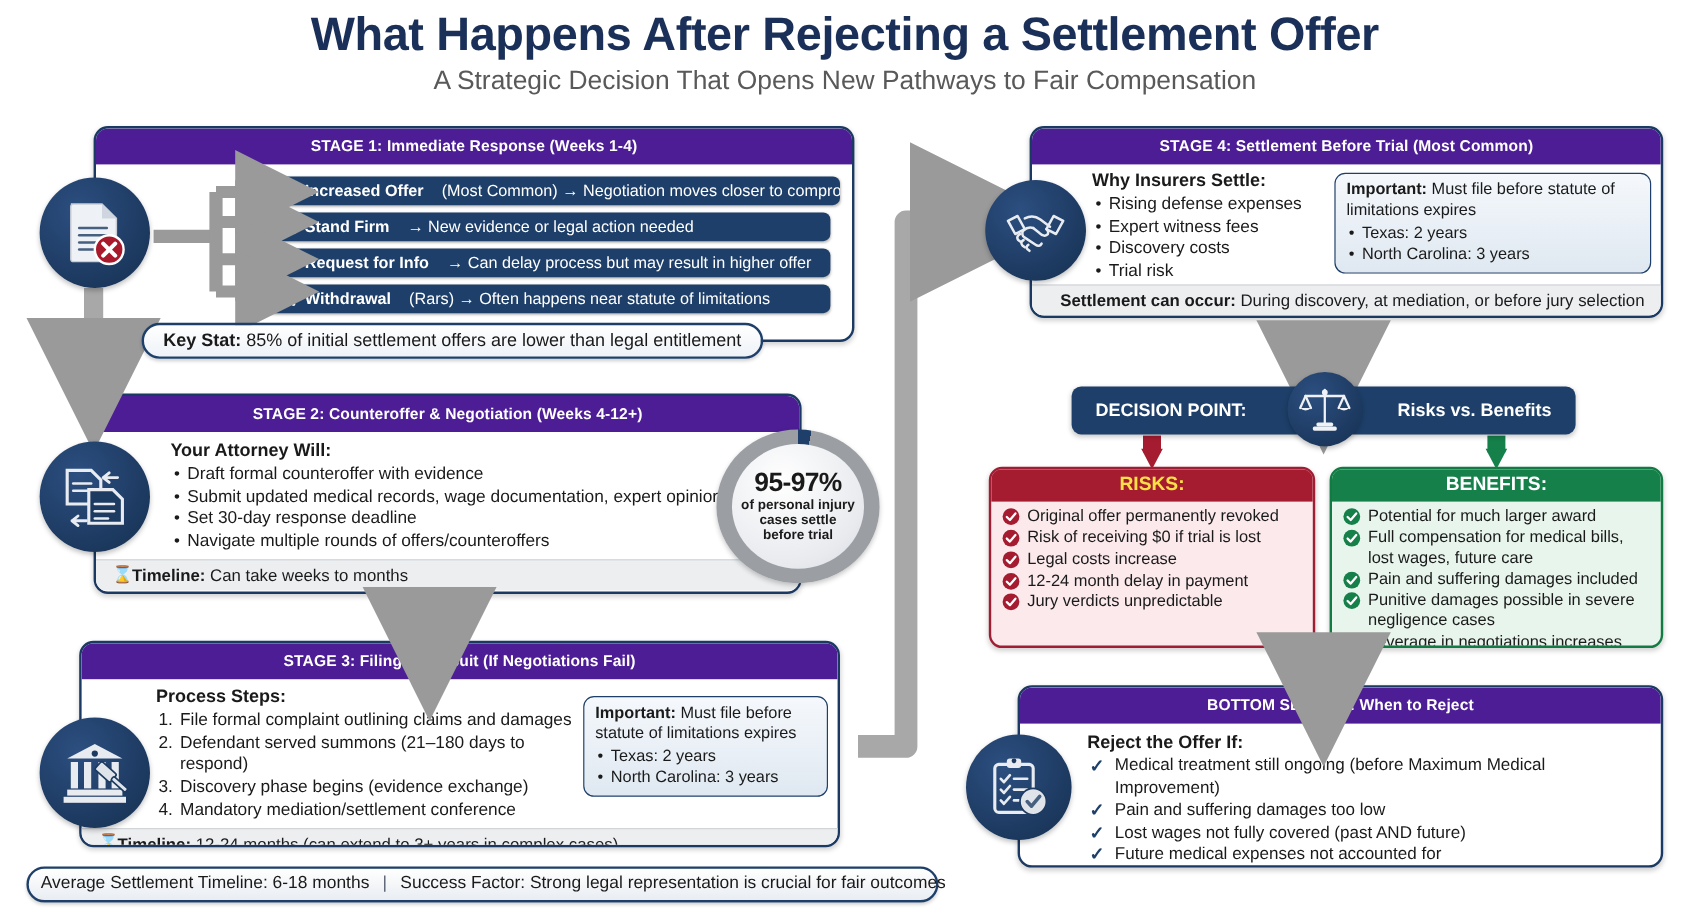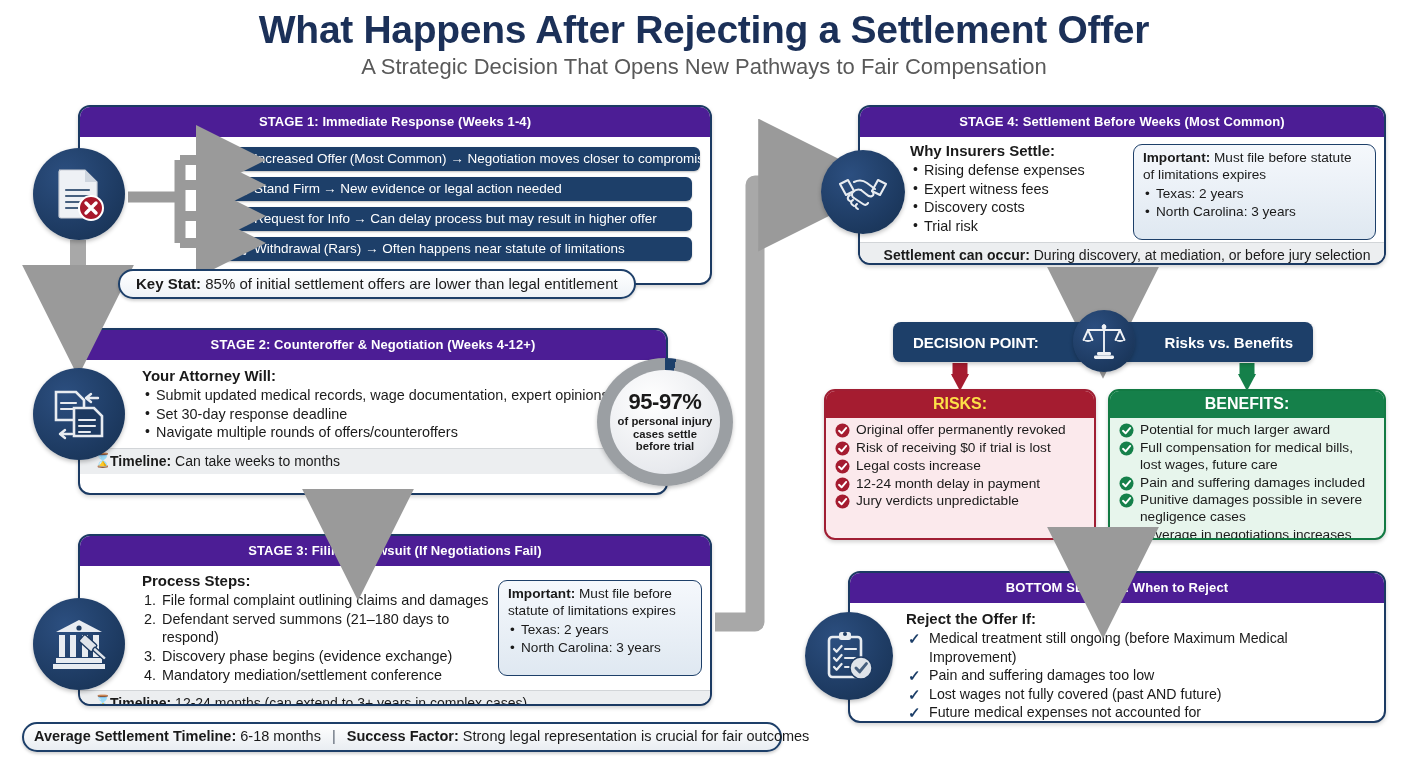--- a/index.html
+++ b/index.html
@@ -45,21 +45,21 @@
   
   #stage1 { left:78px; top:105px; width:634px; height:180px; }
   .opt-row { display:flex; align-items:center; margin-bottom:6px; }
   .opt-pill {
     flex:1; background:#1d3f69; color:#fff; border-radius:6px;
     font-size:13.5px; padding:4px 8px 5px 9px; display:flex; align-items:center;
     box-shadow: 0 1px 2px rgba(0,0,0,.25);
     white-space:nowrap; overflow:hidden;
   }
   .opt-pill .ico { width:17px; height:15px; margin-right:6px; flex:none; display:flex; align-items:center; justify-content:center;}
-  .opt-pill b { font-weight:400; margin-right:3px; }
+  .opt-pill b { font-weight:700; margin-right:15px; }
   .opt-pill .lt { font-weight:400; }
 
   #keystat {
     position:absolute; left:118px; top:269px; z-index:7;
     background:linear-gradient(#ffffff,#eef2f7);
     border:2.2px solid #1d3f69; border-radius:18px;
     font-size:15px; padding:4px 16px 5px; white-space:nowrap;
     box-shadow:0 2px 3px rgba(0,0,0,.18);
   }
   #keystat b { font-weight:700; }
@@ -88,51 +88,51 @@
   #donut .inner {
     position:absolute; left:13px; top:12px; right:13px; bottom:12px; border-radius:50%;
     background: radial-gradient(circle at 38% 30%, #ffffff 0%, #e8eaee 70%, #d6dae0 100%);
     display:flex; flex-direction:column; align-items:center; justify-content:center;
     text-align:center;
   }
   #donut .pct { font-size:22px; font-weight:700; letter-spacing:-.5px; line-height:1; }
   #donut .sub { font-size:11.3px; font-weight:700; line-height:1.13; margin-top:2px; }
 
   
-  #stage3 { left:78px; top:534px; width:634px; height:172px; }
+  #stage3 { left:66px; top:534px; width:634px; height:172px; }
   ol.steps { list-style:none; counter-reset:s; }
   ol.steps li {
     counter-increment:s; font-size:14.4px; line-height:1.3;
     padding-left:20px; position:relative;
   }
   ol.steps li:before { content:counter(s) "."; position:absolute; left:2px; }
   .imp-box {
     background:linear-gradient(#f5f8fc,#dfe8f1);
     border:1.8px solid #1d3f69; border-radius:9px;
-    padding:5px 9px 18px; font-size:13.6px; line-height:1.22;
+    padding:5px 9px 6px; font-size:13.6px; line-height:1.22;
   }
   .imp-box b { font-weight:700; }
   .imp-box ul { list-style:none; margin-top:2px; }
   .imp-box ul li { padding-left:13px; position:relative; line-height:1.3; }
   .imp-box ul li:before { content:"•"; position:absolute; left:2px; }
 
   
   #footer {
     position:absolute; left:22px; top:722px; width:760px;
     background:linear-gradient(#ffffff,#e9edf2);
     border:2.2px solid #1d3f69; border-radius:19px;
     font-size:14.5px; text-align:center; padding:4px 10px 6px;
     box-shadow:0 2px 3px rgba(0,0,0,.18); white-space:nowrap;
   }
-  #footer b { font-weight:700; }
+  #footer b { font-weight:400; }
   .sep { color:#5a6472; margin:0 7px; }
 
   
   #stage4 { left:858px; top:105px; width:528px; height:160px; }
-  .s4-cols { display:flex; gap:23px; }
+  .s4-cols { display:flex; gap:2px; }
   .s4-left { flex:0 0 200px; }
 
   
   #decision {
     position:absolute; left:893px; top:322px; width:420px; height:40px;
     background:#1d3f69; border-radius:8px; z-index:4;
     display:flex; align-items:center; justify-content:space-between;
     color:#fff; font-size:15px; font-weight:700; padding:0 20px;
     box-shadow:0 2px 4px rgba(0,0,0,.22);
   }
@@ -330,20 +330,21 @@
     <path d="M36 12 h12 M36 12 l5 -4 M36 12 l5 4" stroke="#e8ecf1" stroke-width="2.4" fill="none" stroke-linecap="round"></path>
     <path d="M22 48 h-12 M10 48 l5 -4 M10 48 l5 4" stroke="#e8ecf1" stroke-width="2.4" fill="none" stroke-linecap="round"></path>
   </svg>
 </div>
 
 <div class="card stage" id="stage2">
   <div class="card-hdr">STAGE 2: Counteroffer &amp; Negotiation (Weeks 4-12+)</div>
   <div class="card-body" style="padding:7px 8px 3px 62px;">
     <div class="sub-hd">Your Attorney Will:</div>
     <ul class="bul">
+      <li>Draft formal counteroffer with evidence</li>
       <li>Submit updated medical records, wage documentation, expert opinions</li>
       <li>Set 30-day response deadline</li>
       <li>Navigate multiple rounds of offers/counteroffers</li>
     </ul>
   </div>
   <div class="timeline-bar" style="margin-top:3px;">
     <span class="hourglass">⌛</span>
     <b>Timeline:</b>
     <span>Can take weeks to months</span>
   </div>
@@ -423,21 +424,21 @@
       <path d="M36 20 c2 2 2 4 0 5 c-2 1 -4 0 -6 -2 l-5 -4"></path>
       <path d="M25 19 c-3 -1 -6 0 -8 2 c-2 2 -1 5 1 6 l9 6 c2 1.5 4 1 5 -1"></path>
       <path d="M14 24 c-2 1 -3 3 -1.5 5 l2 1.5"></path>
       <path d="M17 29 c-2 1 -2.5 3 -1 4.5 l2 1.5"></path>
       <path d="M21 33 c-1.6 1 -2 2.6 -0.7 3.8 l1.6 1.2"></path>
     </g>
   </svg>
 </div>
 
 <div class="card stage" id="stage4">
-  <div class="card-hdr">STAGE 4: Settlement Before Weeks (Most Common)</div>
+  <div class="card-hdr">STAGE 4: Settlement Before Trial (Most Common)</div>
   <div class="card-body s4-cols" style="padding:5px 8px 2px 50px;">
     <div class="s4-left">
       <div class="sub-hd">Why Insurers Settle:</div>
       <ul class="bul">
         <li>Rising defense expenses</li>
         <li>Expert witness fees</li>
         <li>Discovery costs</li>
         <li>Trial risk</li>
       </ul>
     </div>

